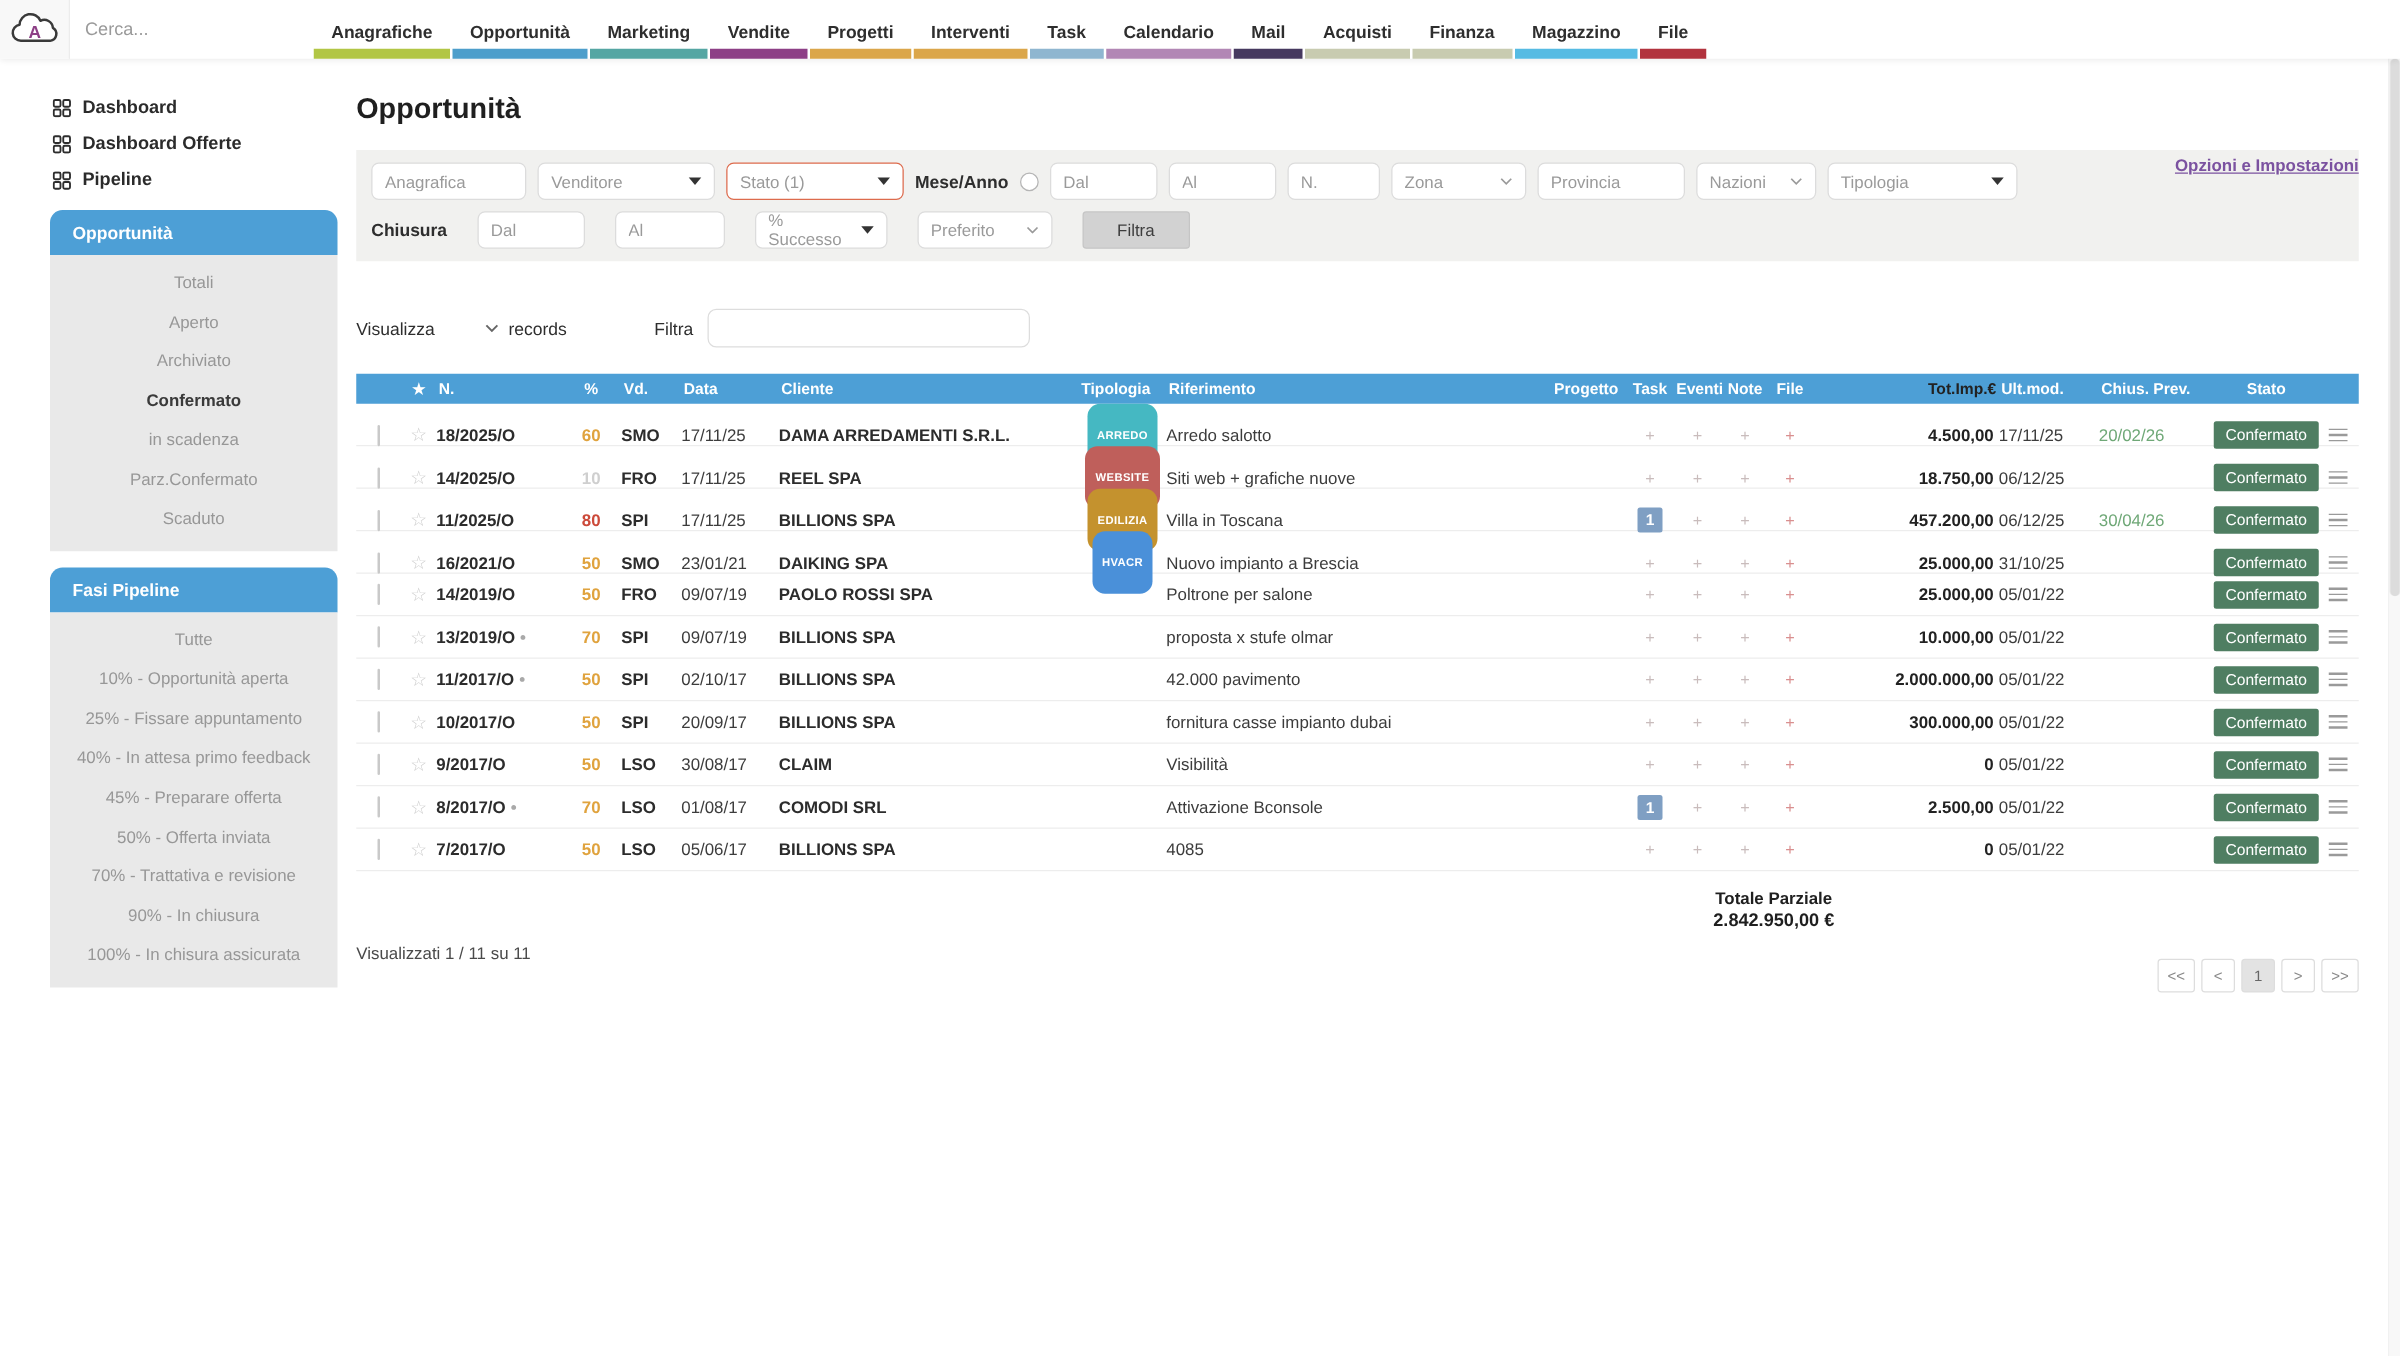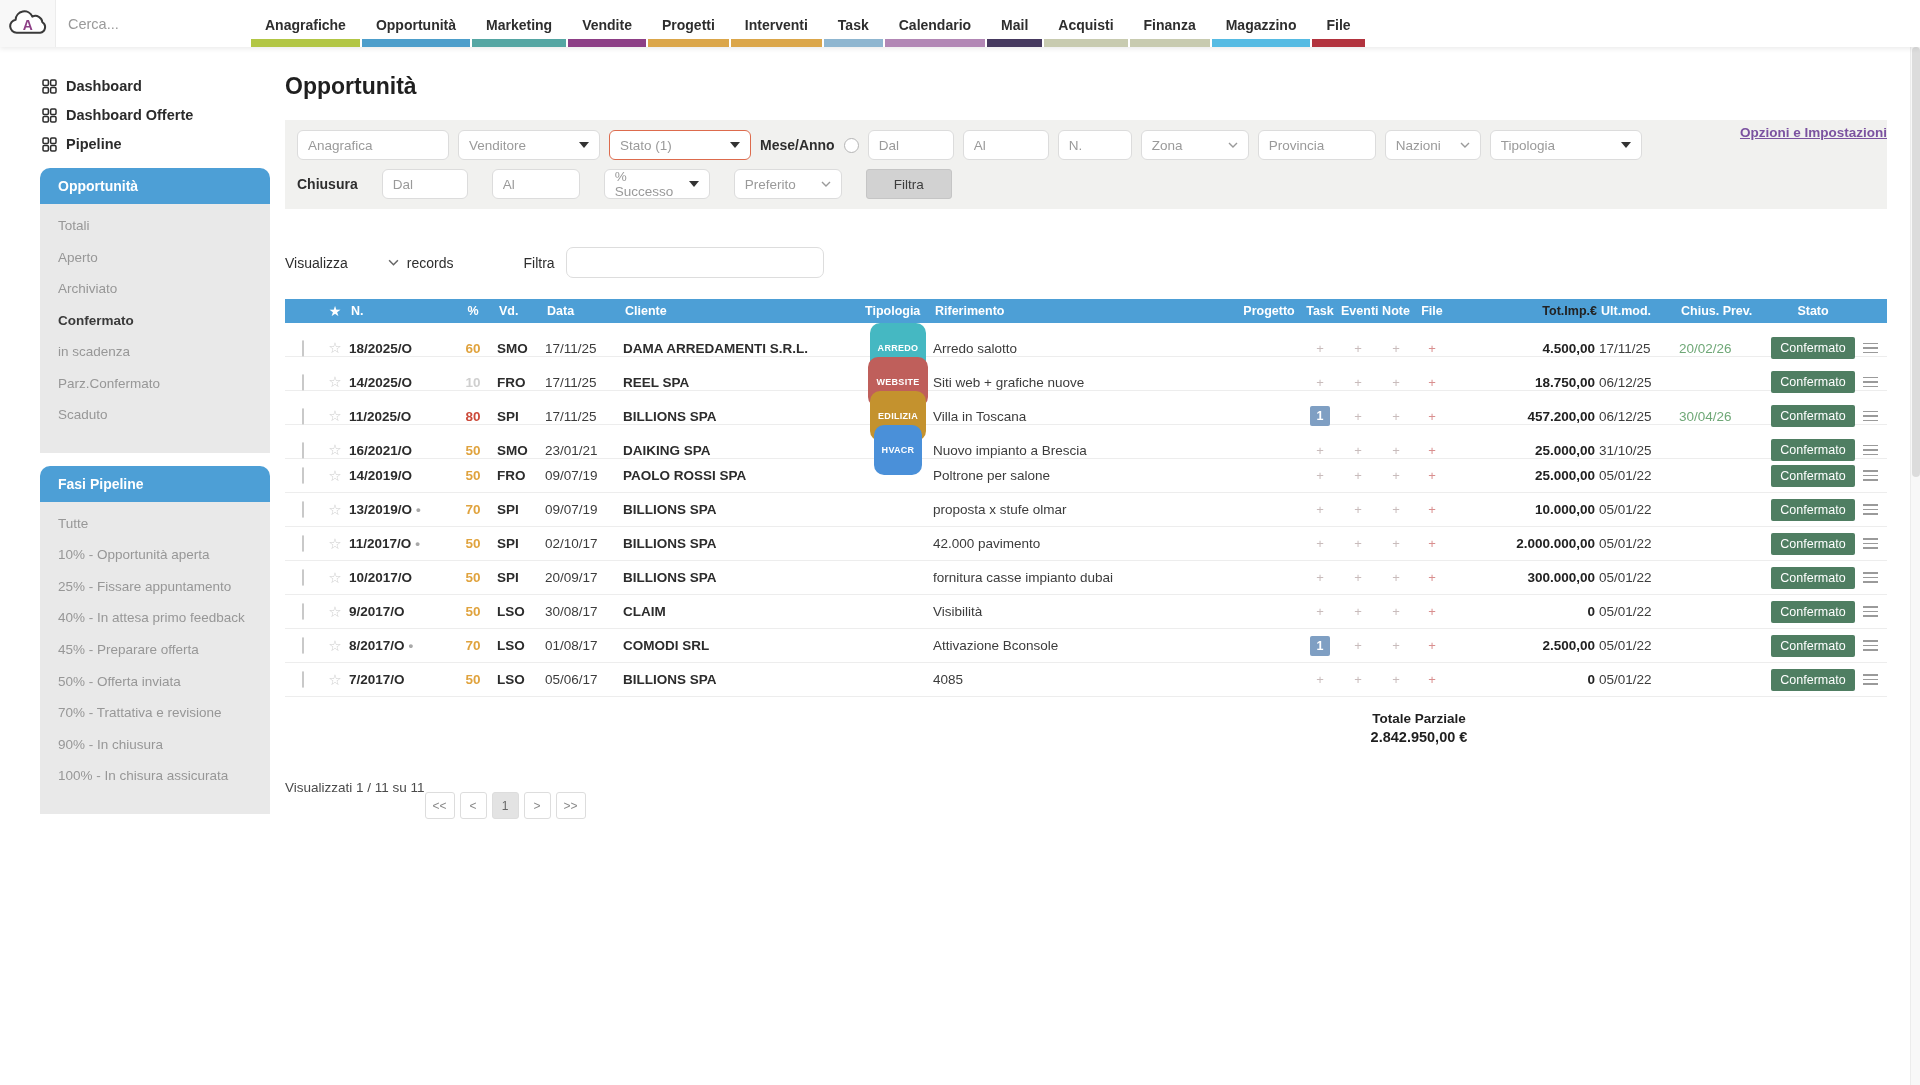--- a/index.html
+++ b/index.html
@@ -20,21 +20,21 @@
   .nav-stripe { position:absolute; left:1px; right:1px; bottom:0; height:8px; }
 
   
   .page { display:flex; height:1038px; }
   .sidebar { width:230px; margin-left:40px; margin-top:28px; flex:none; }
   .side-top-item { display:flex; align-items:center; gap:9px; padding:3px 2px; margin-bottom:7px;
     font-size:14.5px; font-weight:700; color:#2b2b2b; cursor:pointer; }
   .side-section { margin-top:13px; }
   .side-header { background:#4d9fd6; color:#fff; font-size:14px; font-weight:700;
     padding:10px 18px; border-radius:10px 10px 0 0; cursor:pointer; }
-  .side-body { background:#e9e9e9; padding:6px 0 22px; }
+  .side-body { background:#e9e9e9; padding:6px 0 10px;text-align:center; }
   .side-item { padding:7px 18px; font-size:13.5px; color:#979797; cursor:pointer; line-height:1.3; }
   .side-item.selected { color:#3a3a3a; font-weight:600; }
 
   .main { flex:1; padding:0 33px 0 15px; position:relative; }
   .page-title { margin-top:26px; font-size:23px; font-weight:700; color:#1f1f1f; }
   .options-link { position:absolute; top:78px; right:33px; font-size:13.5px; font-weight:600;
     color:#7b52a0; text-decoration:underline; cursor:pointer; }
 
   
   .filter-panel { margin-top:20px; background:#f1f1ef; padding:10px 12px; }
@@ -98,21 +98,21 @@
   .c-stato { text-align:center; }
   .stato-badge { display:inline-block; padding:4px 9px; background:#4f7e62; color:#fff;
     font-size:12.5px; border-radius:2px; }
   .burger { cursor:pointer; display:flex; flex-direction:column; gap:3px; width:15px; }
   .burger i { display:block; height:1.5px; background:#9a9a9a; }
 
   
   .totale { width:180px; margin:14px 378px 0 auto; text-align:center; }
   .totale .lbl { font-size:13.5px; font-weight:700; color:#1f1f1f; }
   .totale .val { font-size:14.5px; font-weight:700; color:#1f1f1f; margin-top:3px; }
-  .footer { display:flex; align-items:flex-start; justify-content:flex-start; margin-top:35px; }
+  .footer { display:flex; align-items:flex-start; justify-content:space-between; margin-top:10px; }
   .results { font-size:13.5px; color:#4a4a4a; }
   .pager { display:flex; gap:5px; margin-top:12px; }
   .pg { min-width:27px; height:27px; display:flex; align-items:center; justify-content:center;
     border:1px solid #ddd; border-radius:3px; background:#fff; color:#8a8a8a; font-size:12px;
     cursor:pointer; padding:0 7px; }
   .pg.current { background:#e3e3e3; color:#666; }
 
   .vscroll { position:fixed; top:0; right:0; width:10px; height:100%; background:#f8f8f8;
     border-left:1px solid #ececec; }
   .vthumb { position:absolute; top:47px; left:1px; width:8px; height:430px; background:#dcdcdc; border-radius:4px; }
@@ -251,21 +251,21 @@
         </div>
       </div>
   </aside>
 
   <main class="main">
     <h1 class="page-title">Opportunità</h1>
     <a class="options-link">Opzioni e Impostazioni</a>
 
     <div class="filter-panel">
       <div class="f-row">
-        <input class="f-input" style="width: 152px;" type="text" placeholder="Anagrafica">
+        <input class="f-input" style="width: 124px;" type="text" placeholder="Anagrafica">
         <div class="f-select" style="width:142px">
           <span>Venditore</span>
           <i class="solid-arrow"></i>
         </div>
         <div class="f-select alert" style="width:142px">
           <span>Stato (1)</span>
           <i class="solid-arrow"></i>
         </div>
         <span class="f-label">Mese/Anno</span>
         <span class="radio"></span>

